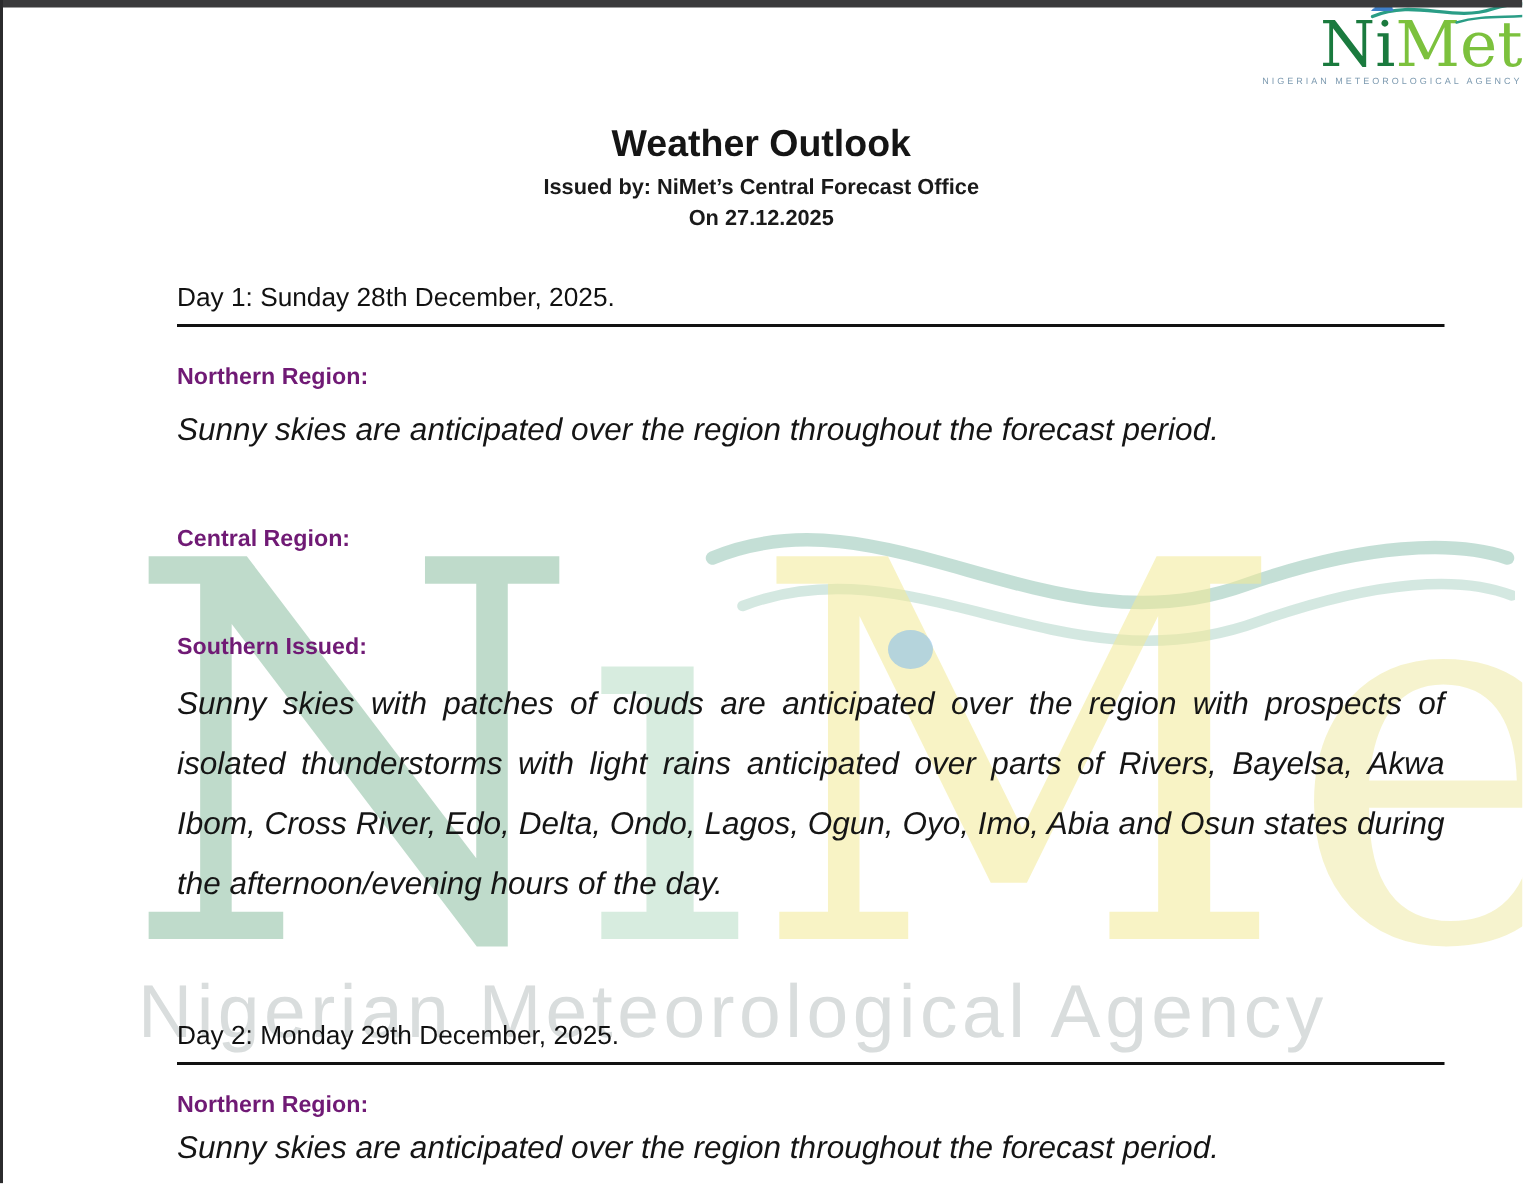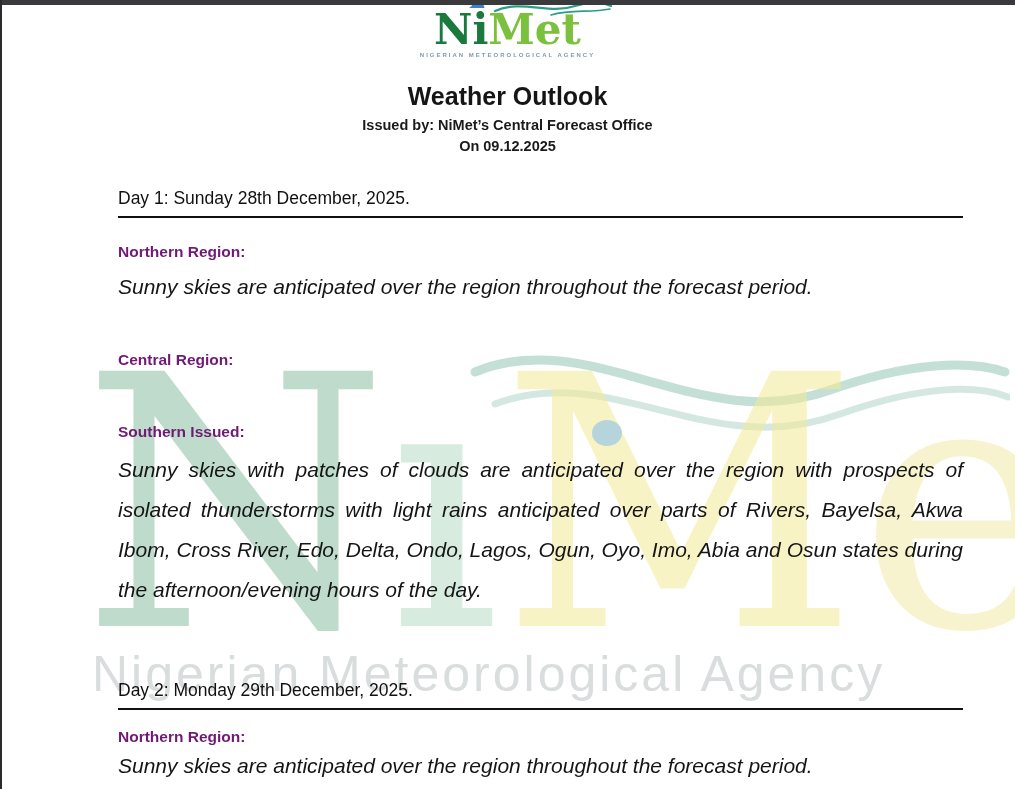--- a/index.html
+++ b/index.html
@@ -76,22 +76,21 @@
   }
 
   
   .doc {
     position: relative;
     z-index: 1;
   }
   .logo-wrap {
     margin-top: 9px;
     height: 64px;
-    text-align: center;
-    font-weight: bold;
+    text-align: right;
   }
   .logo-inner {
     position: relative;
     display: inline-block;
     font-family: "DejaVu Serif", serif;
     font-size: 42px;
     line-height: 1;
     white-space: nowrap;
   }
   .logo-n  { color: #1a7a3e; }
@@ -199,21 +198,21 @@
         </svg>
         <span class="logo-n">N</span><span class="logo-i"><span>i</span><span class="logo-cloud">☁</span></span><span class="logo-met">Met</span>
         <div class="logo-tagline">Nigerian Meteorological Agency</div>
       </div>
     </div>
 
     <h1 class="doc-title">Weather Outlook</h1>
 
     <div class="doc-sub-block">
       <div class="doc-sub">Issued by: NiMet’s Central Forecast Office</div>
-      <div class="doc-sub">On 09.12.2025</div>
+      <div class="doc-sub">On 27.12.2025</div>
     </div>
 
     <main class="content">
 
       <h2 class="day-heading h2-d1">Day 1: Sunday 28th December, 2025.</h2>
 
       <h3 class="region-heading h3-a">Northern Region:</h3>
       <p class="forecast p-single">Sunny skies are anticipated over the region throughout the forecast period.</p>
 
       <h3 class="region-heading h3-b">Central Region:</h3>

